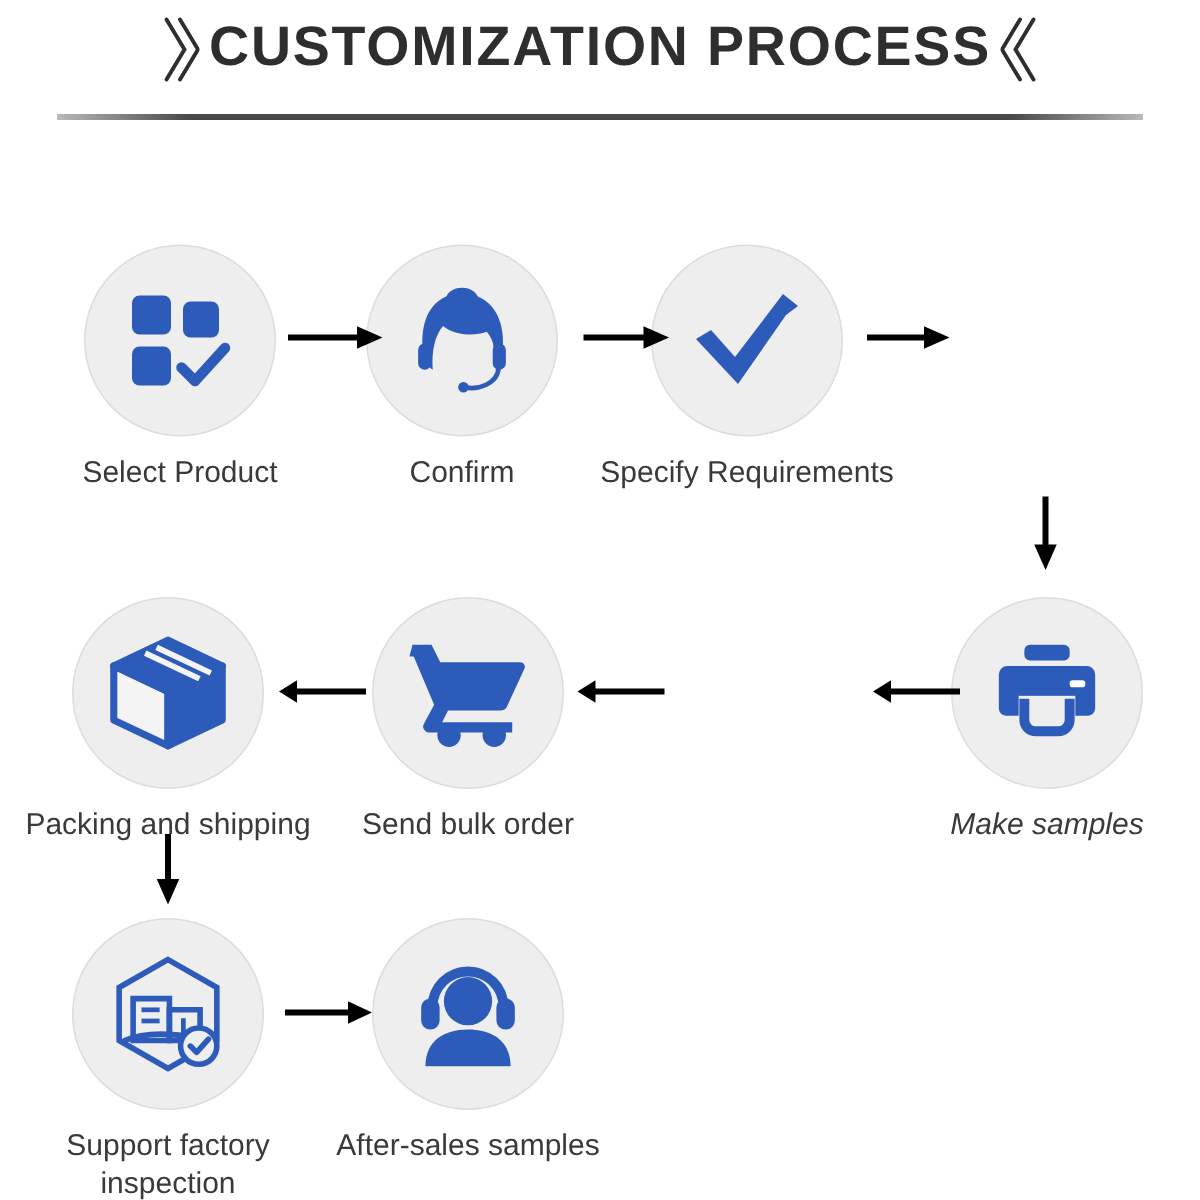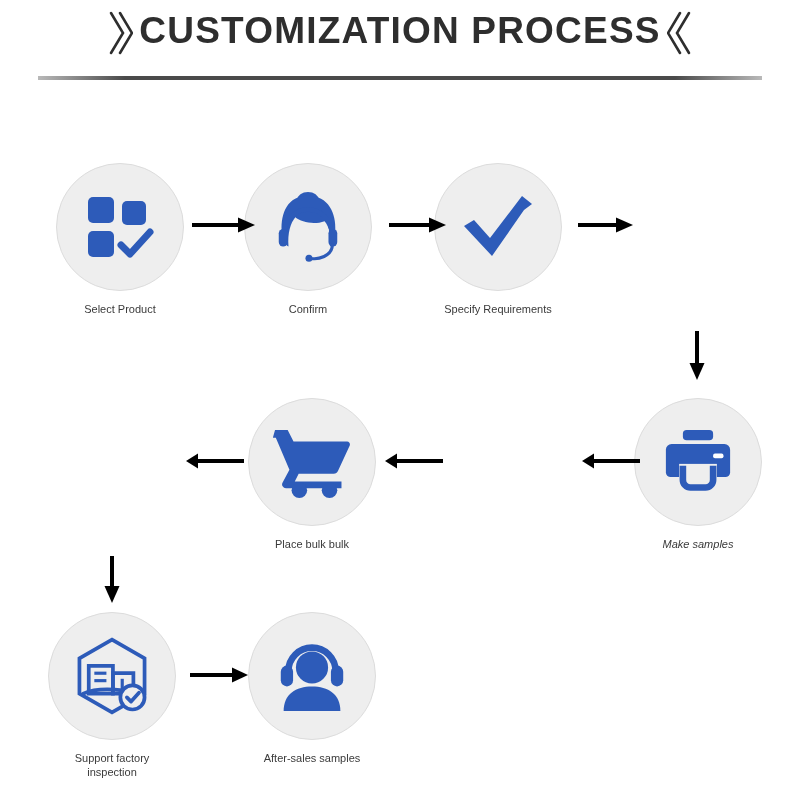--- a/index.html
+++ b/index.html
@@ -35,21 +35,21 @@
     width: 128px; height: 128px; margin: 0 auto;
     border-radius: 50%;
     background: #eeeeee;
     border: 1px solid #dcdcdc;
     display: flex; align-items: center; justify-content: center;
   }
   .circle svg { display: block; }
   .step-label {
     margin-top: 12px;
     text-align: center;
-    font-size: 11px;
+    font-size: 20px;
     color: #3a3a3a;
     line-height: 1.25;
     font-family: "Liberation Sans", sans-serif;
     white-space: pre-line;
   }
   .step-label.wide { width: 230px; margin-left: -25px; }
 
   
   .arrow { position: absolute; }
   .arrow svg { display: block; overflow: visible; }
@@ -174,23 +174,41 @@
   <div class="step" style="left:222px; top:398px;">
     <div class="circle">
       <span>
         <svg viewBox="0 0 80 74" width="78" height="72">
           <path d="M2 4 h13 l6 12 h55 a3 3 0 0 1 2.8 4 l-12 26 a5 5 0 0 1 -4.5 3 h-36 l-4 8 h48 v7 h-57 a4 4 0 0 1 -3.5 -6 l7 -13 l-14 -33 h-3 z" fill="#2d5bb9"></path>
           <circle cx="27" cy="66" r="8" fill="#2d5bb9"></circle>
           <circle cx="58" cy="66" r="8" fill="#2d5bb9"></circle>
         </svg>
       </span>
     </div>
-    <div class="step-label wide">Place bulk bulk</div>
-  </div>
-
+    <div class="step-label wide">Send bulk order</div>
+  </div>
+
+  <div class="step" style="left:22px; top:398px;">
+    <div class="circle">
+      <span>
+        <svg viewBox="0 0 84 82" width="80" height="78">
+
+          <path d="M4 22 L42 40 L42 78 L4 60 Z" fill="#f4f4f4" stroke="#2d5bb9" stroke-width="5" stroke-linejoin="round"></path>
+
+          <path d="M42 40 L80 22 L80 60 L42 78 Z" fill="#2d5bb9" stroke="#2d5bb9" stroke-width="5" stroke-linejoin="round"></path>
+
+          <path d="M4 22 L42 4 L80 22 L42 40 Z" fill="#2d5bb9" stroke="#2d5bb9" stroke-width="5" stroke-linejoin="round"></path>
+
+          <path d="M26 13 L64 31" stroke="#f4f4f4" stroke-width="4"></path>
+          <path d="M34 9 L72 27" stroke="#f4f4f4" stroke-width="4"></path>
+        </svg>
+      </span>
+    </div>
+    <div class="step-label wide">Packing and shipping</div>
+  </div>
 
   <div class="arrow" style="left:582px; top:452px;">
     <svg width="58" height="18" viewBox="0 0 58 18">
       <path d="M58 9 L11 9" stroke="#000" stroke-width="4"></path>
       <path d="M12 1.5 L0 9 L12 16.5 Z" fill="#000"></path>
     </svg>
   </div>
   <div class="arrow" style="left:385px; top:452px;">
     <svg width="58" height="18" viewBox="0 0 58 18">
       <path d="M58 9 L11 9" stroke="#000" stroke-width="4"></path>

